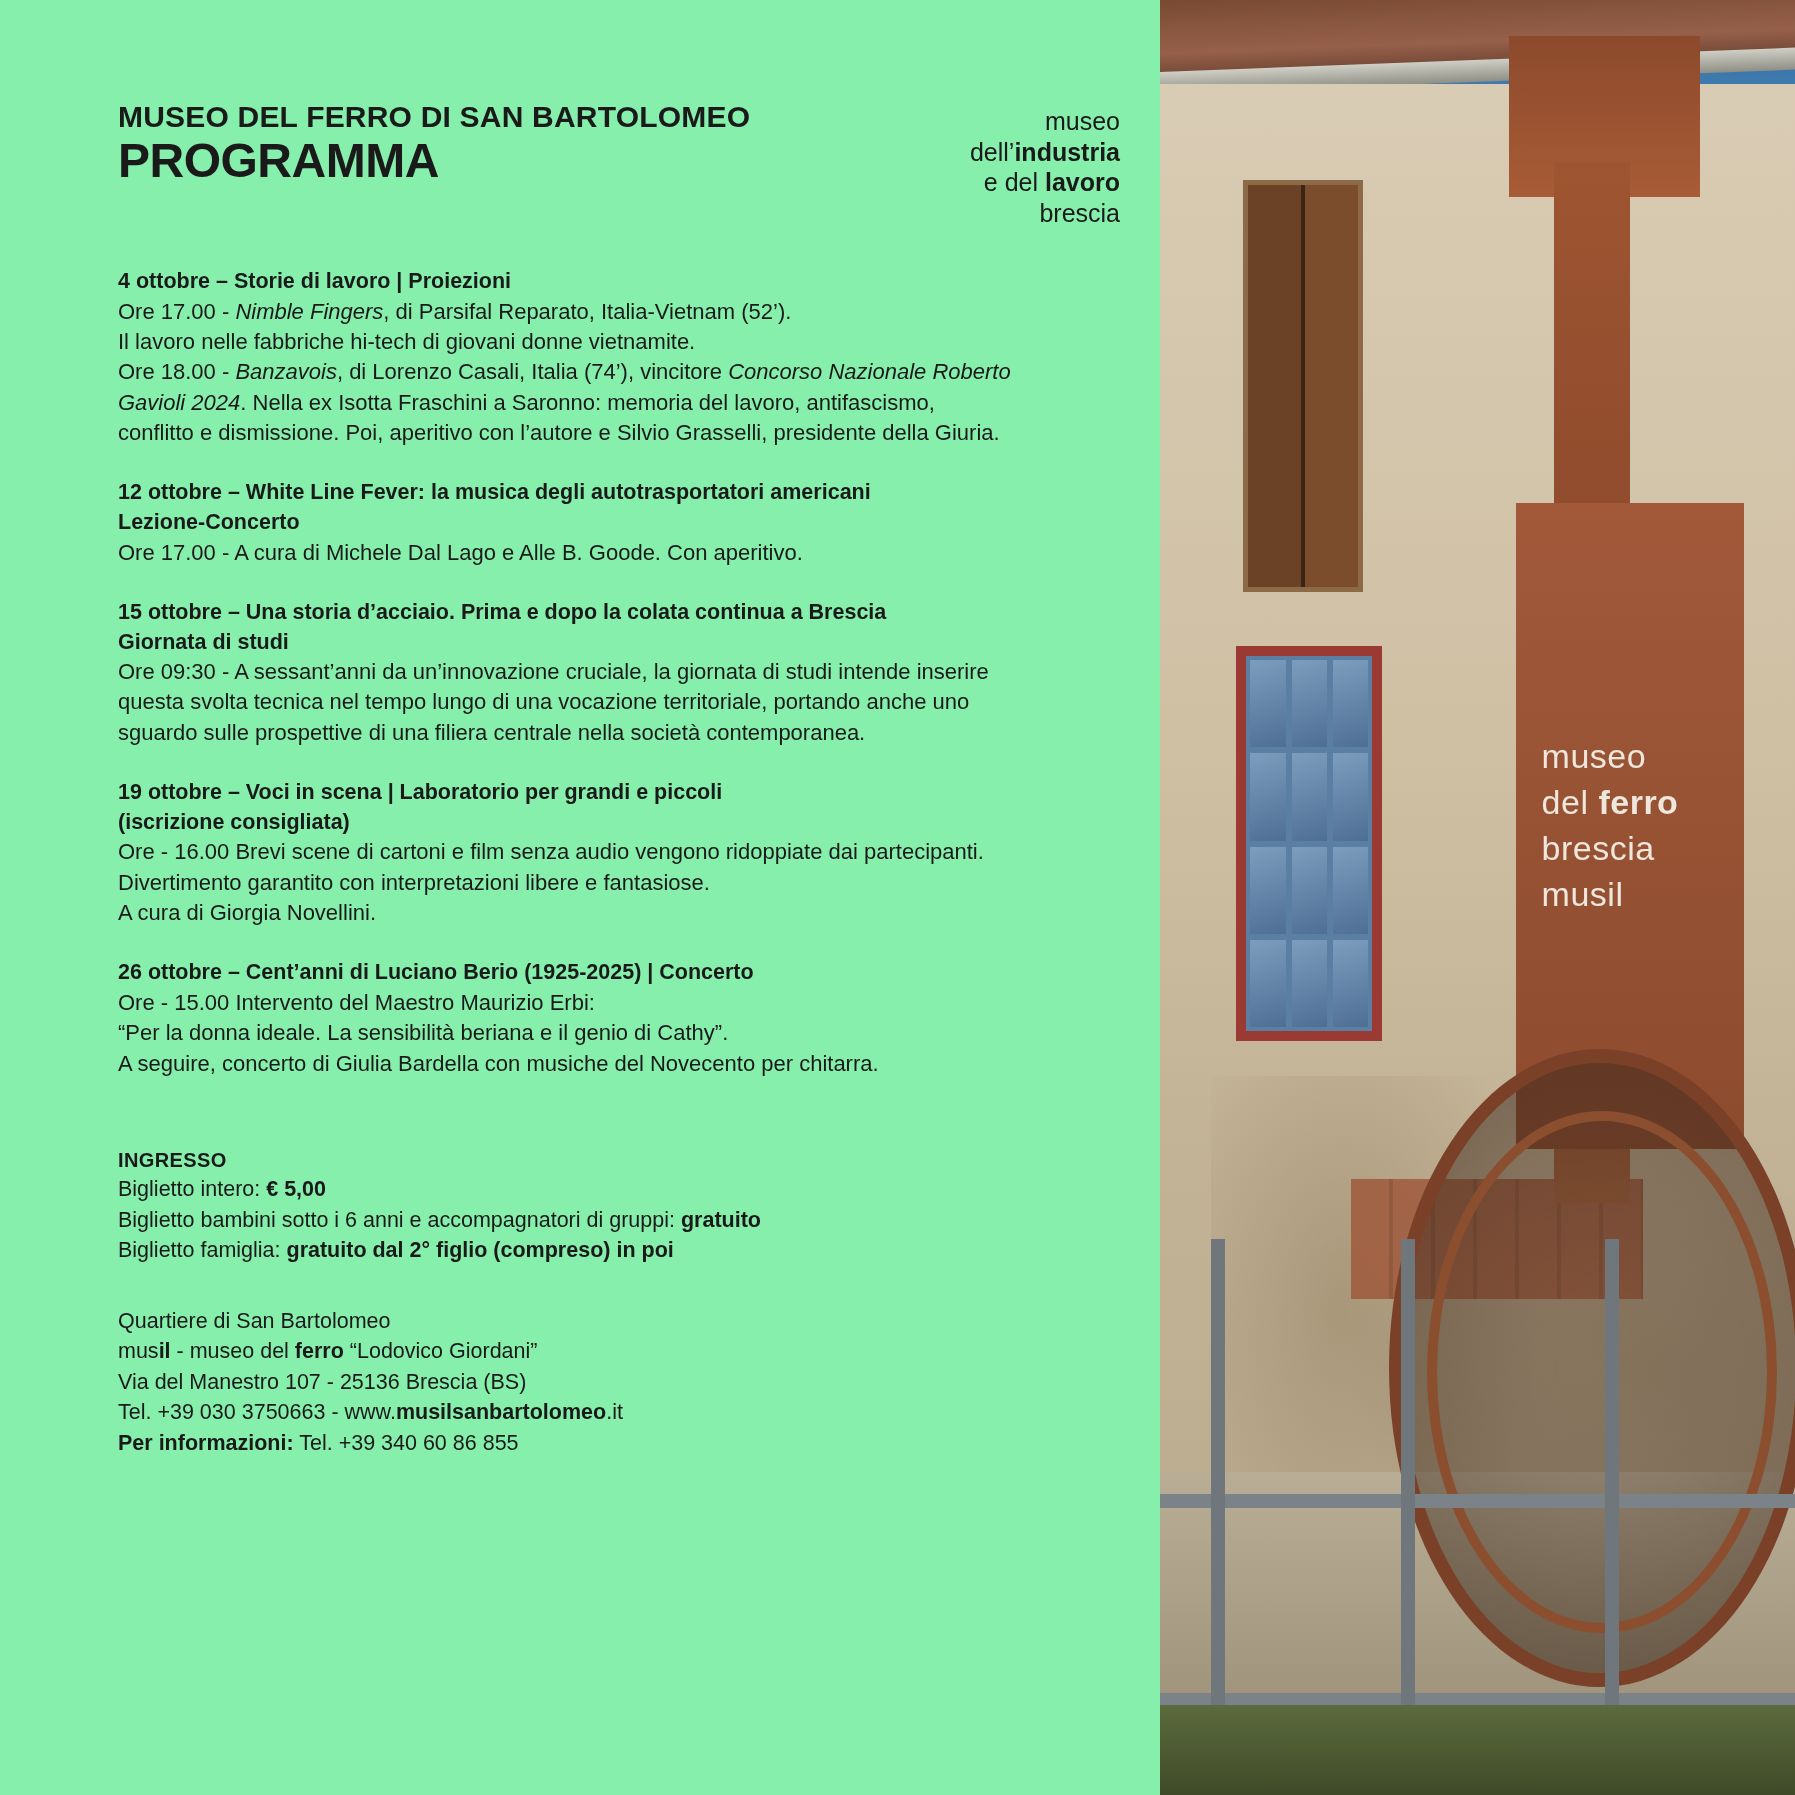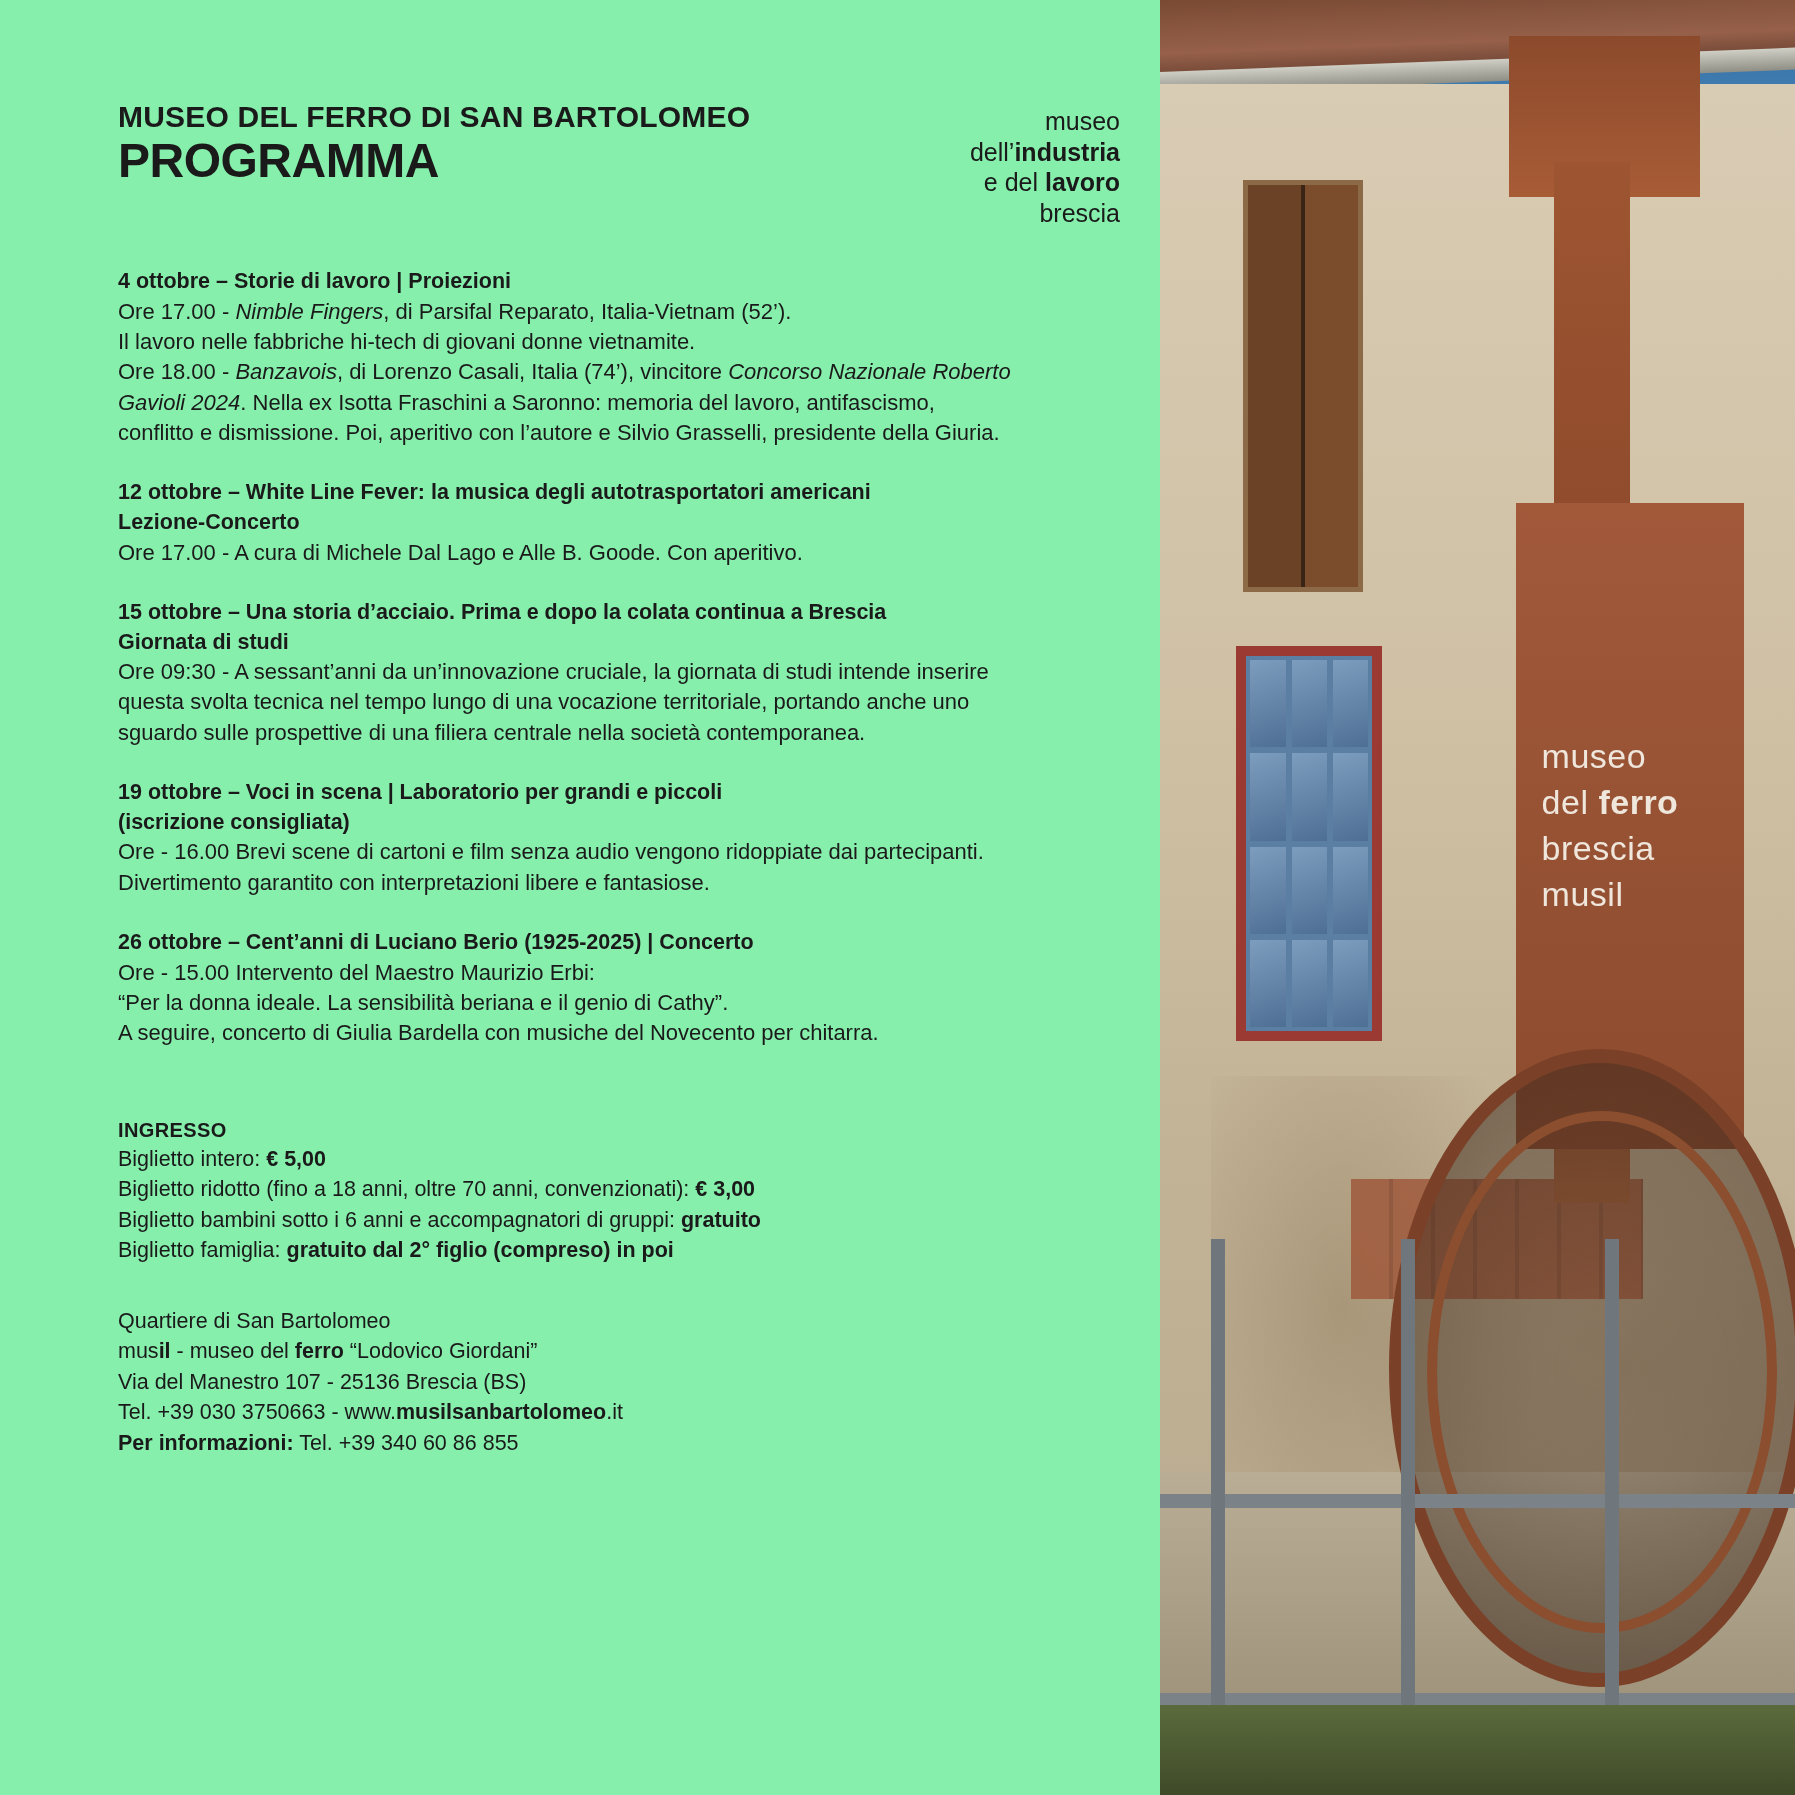--- a/index.html
+++ b/index.html
@@ -296,34 +296,34 @@
           <div class="event-sub">Giornata di studi</div>
           <div class="event-line">Ore 09:30 - A sessant’anni da un’innovazione cruciale, la giornata di studi intende inserire</div>
           <div class="event-line">questa svolta tecnica nel tempo lungo di una vocazione territoriale, portando anche uno</div>
           <div class="event-line">sguardo sulle prospettive di una filiera centrale nella società contemporanea.</div>
         </div>
         <div class="event">
           <div class="event-title">19 ottobre – Voci in scena | Laboratorio per grandi e piccoli</div>
           <div class="event-sub">(iscrizione consigliata)</div>
           <div class="event-line">Ore - 16.00 Brevi scene di cartoni e film senza audio vengono ridoppiate dai partecipanti.</div>
           <div class="event-line">Divertimento garantito con interpretazioni libere e fantasiose.</div>
+          <div class="event-line">A cura di Giorgia Novellini.</div>
         </div>
         <div class="event">
           <div class="event-title">26 ottobre – Cent’anni di Luciano Berio (1925-2025) | Concerto</div>
           <div class="event-line">Ore - 15.00 Intervento del Maestro Maurizio Erbi:</div>
           <div class="event-line">“Per la donna ideale. La sensibilità beriana e il genio di Cathy”.</div>
           <div class="event-line">A seguire, concerto di Giulia Bardella con musiche del Novecento per chitarra.</div>
         </div>
       </div>
 
     <div class="ingresso">
       <div class="ingresso-head">INGRESSO</div>
       <div id="ingresso-lines">
           <div class="ingresso-line">Biglietto intero: <b>€ 5,00</b></div>
-          <div class="ingresso-line">Biglietto ridotto (fino a 18 anni, oltre 70 anni, convenzionati): <b>€ 3,00</b></div>
           <div class="ingresso-line">Biglietto bambini sotto i 6 anni e accompagnatori di gruppi: <b>gratuito</b></div>
           <div class="ingresso-line">Biglietto famiglia: <b>gratuito dal 2° figlio (compreso) in poi</b></div>
         </div>
     </div>
 
     <div class="contacts" id="contact-lines">
         <div class="contact-line">Quartiere di San Bartolomeo</div>
         <div class="contact-line">mus<b>il</b> - museo del <b>ferro</b> “Lodovico Giordani”</div>
         <div class="contact-line">Via del Manestro 107 - 25136 Brescia (BS)</div>
         <div class="contact-line">Tel. +39 030 3750663 - www.<b>musilsanbartolomeo</b>.it</div>

